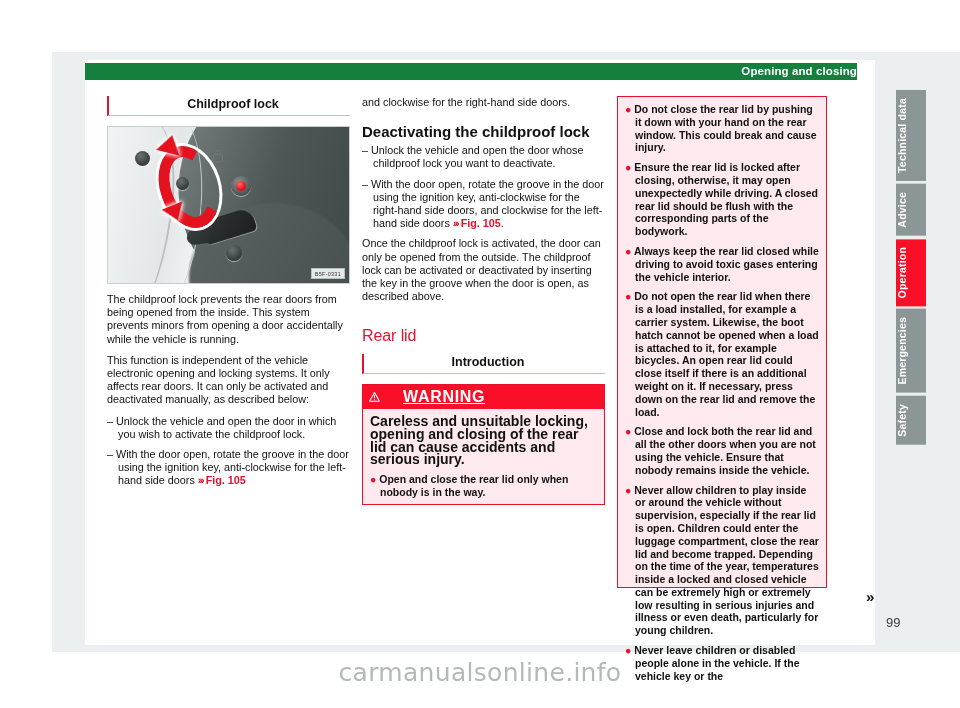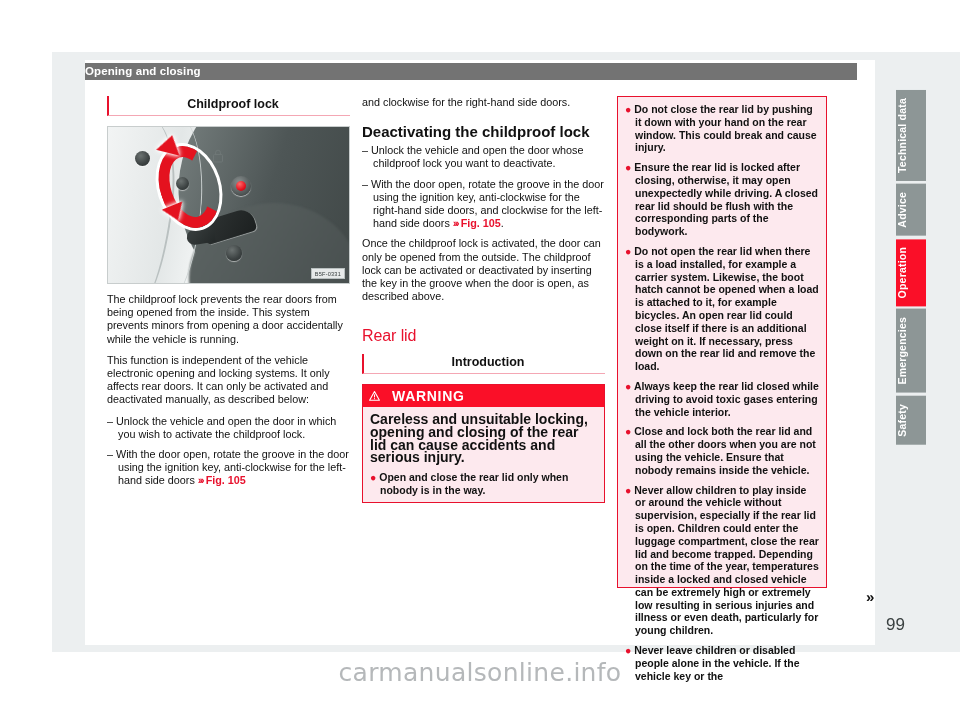--- a/index.html
+++ b/index.html
@@ -24,25 +24,25 @@
     left: 85px; top: 60px;
     width: 790px; height: 585px;
     background: #ffffff;
   }
 
   
   .chapter-header {
     position: absolute;
     left: 85px; top: 63px;
     width: 772px; height: 17px;
-    background: #737373;
+    background: #15803d;
     color: #ffffff;
     font-size: 11.5px;
     font-weight: bold;
-    text-align: left;
+    text-align: right;
     line-height: 17px;
     letter-spacing: .1px;
   }
 
   
   .col { position: absolute; top: 96px; width: 243px; }
   .col-left   { left: 107px; }
   .col-middle { left: 362px; }
   .col-right  { left: 617px; width: 210px; }
 
@@ -210,25 +210,25 @@
     padding:1.5px 3px;
     letter-spacing:.2px;
     border:.5px solid #b9c0c0;
   }
 
   
   .warn { border: 1.5px solid #e8112d; margin: 0 0 9px 0; }
   .warn-head {
     background: #fa0f28;
     color: #ffffff;
-    font-size: 14px;
+    font-size: 16px;
     font-weight: bold;
     letter-spacing: .7px;
     padding: 2.5px 6px 3px 6px;
-    display: flex; align-items: center; gap: 12px;
+    display: flex; align-items: center; gap: 23px; text-decoration: underline;
   }
   .warn-body { background: #fde9ee; padding: 6px 7px 5px 7px; }
   .warn-body p { margin: 0 0 7px 0; font-size: 14px; line-height: 12.8px; font-weight: bold; }
   .warn-body p:last-child { margin-bottom: 0; }
   .bullet-item {
     font-size: 10.5px; line-height: 12.8px; font-weight: bold; color:#111;
     margin: 0 0 7px 0; padding-left: 10px; text-indent: -10px;
   }
   .bullet-item:last-child { margin-bottom: 0; }
   .bdot { color: #e8112d; font-weight: bold; }
@@ -258,21 +258,21 @@
     padding: 8px 0;
     margin-bottom: 3px;
     box-sizing: border-box;
     letter-spacing: .2px;
   }
   .tab.active { background: #fa0f28; }
 
   .page-number {
     position: absolute;
     left: 886px; top: 615px;
-    font-size: 17px;
+    font-size: 13px;
     color: #3a4141;
   }
 
   .chev-bottom {
     position: absolute;
     left: 866px; top: 588px;
     color: #111;
     font-size: 15px;
     font-weight: bold;
     letter-spacing: -3px;
@@ -382,25 +382,25 @@
       <div class="bullet-item">
         <span class="bdot">●</span>
         <span>Do not close the rear lid by pushing it down with your hand on the rear window. This could break and cause injury.</span>
       </div>
       <div class="bullet-item">
         <span class="bdot">●</span>
         <span>Ensure the rear lid is locked after closing, otherwise, it may open unexpectedly while driving. A closed rear lid should be flush with the corresponding parts of the bodywork.</span>
       </div>
       <div class="bullet-item">
         <span class="bdot">●</span>
+        <span>Always keep the rear lid closed while driving to avoid toxic gases entering the vehicle interior.</span>
+      </div>
+      <div class="bullet-item">
+        <span class="bdot">●</span>
         <span>Do not open the rear lid when there is a load installed, for example a carrier system. Likewise, the boot hatch cannot be opened when a load is attached to it, for example bicycles. An open rear lid could close itself if there is an additional weight on it. If necessary, press down on the rear lid and remove the load.</span>
-      </div>
-      <div class="bullet-item">
-        <span class="bdot">●</span>
-        <span>Always keep the rear lid closed while driving to avoid toxic gases entering the vehicle interior.</span>
       </div>
       <div class="bullet-item">
         <span class="bdot">●</span>
         <span>Close and lock both the rear lid and all the other doors when you are not using the vehicle. Ensure that nobody remains inside the vehicle.</span>
       </div>
       <div class="bullet-item">
         <span class="bdot">●</span>
         <span>Never allow children to play inside or around the vehicle without supervision, especially if the rear lid is open. Children could enter the luggage compartment, close the rear lid and become trapped. Depending on the time of the year, temperatures inside a locked and closed vehicle can be extremely high or extremely low resulting in serious injuries and illness or even death, particularly for young children.</span>
       </div>
       <div class="bullet-item">

